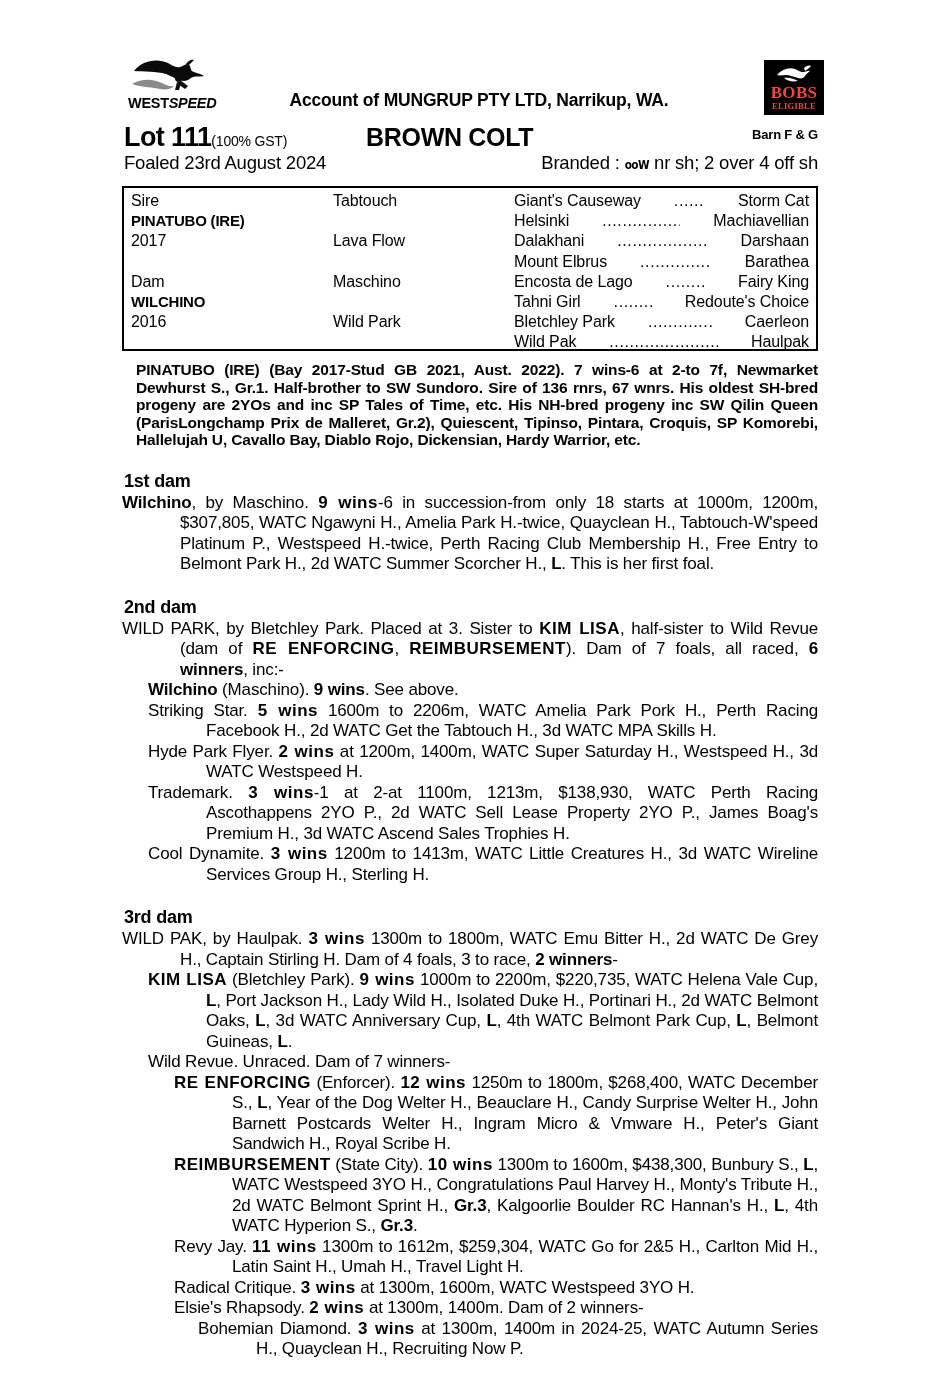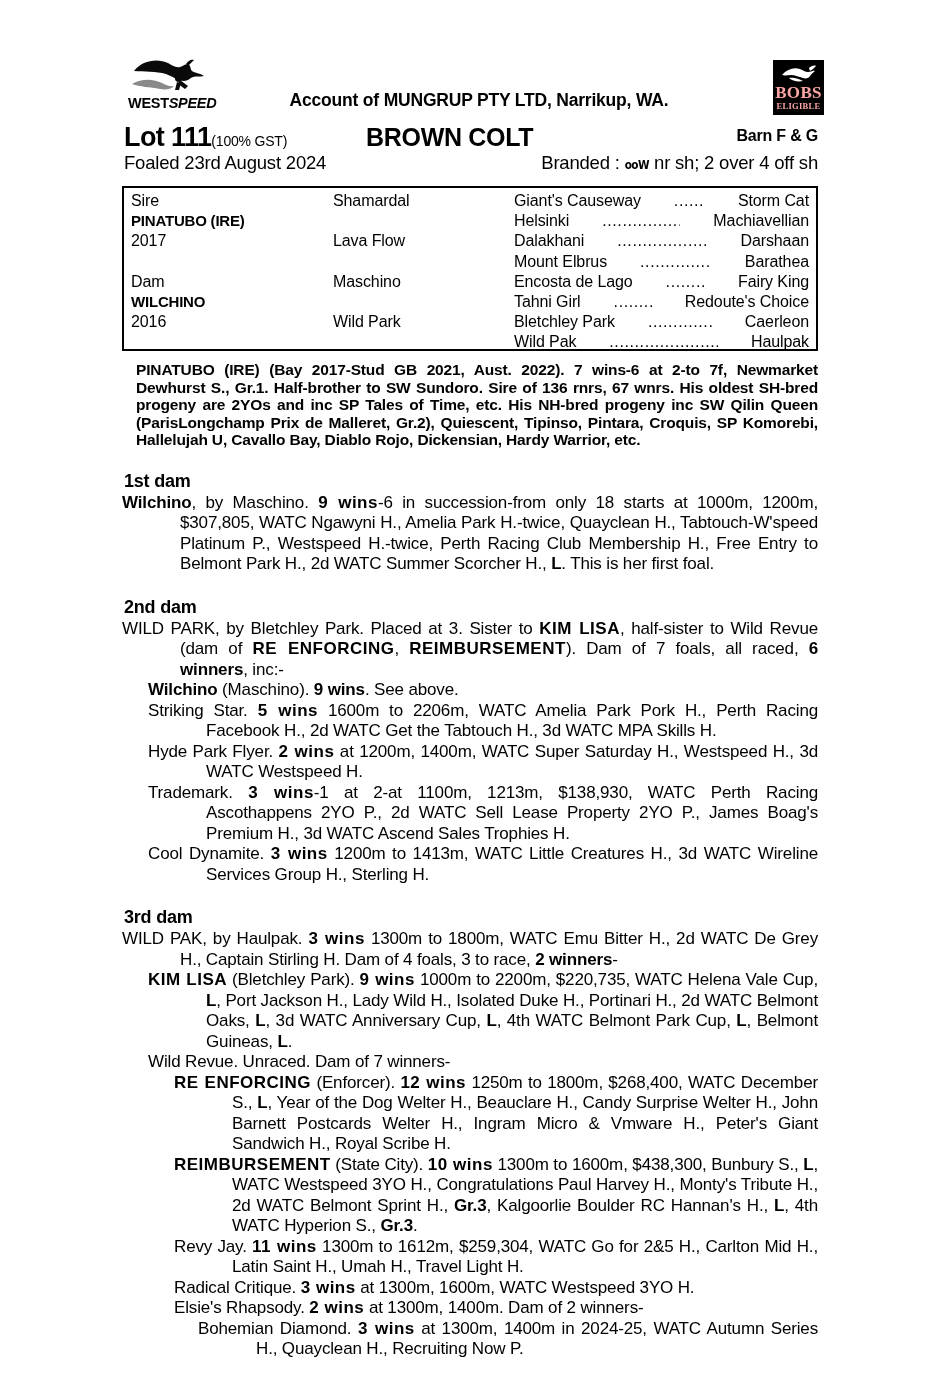--- a/index.html
+++ b/index.html
@@ -53,24 +53,24 @@
     font-size: 17.5px;
     font-weight: bold;
     letter-spacing: -0.2px;
     padding-left: 18px;
   }
 
   .bobs-logo {
     position: absolute;
     right: -6px;
     top: 2px;
-    width: 51px;
+    width: 60px;
     height: 55px;
     background: #000000;
-    color: #fca5a5;
+    color: #ef4444;
     text-align: center;
     overflow: hidden;
   }
   .bobs-horse { display:block; margin: 4px auto 0; width: 40px; height: 20px; }
   .bobs-name {
     font-family: "Liberation Serif", serif;
     font-size: 17px;
     font-weight: bold;
     line-height: 16px;
     letter-spacing: 0.3px;
@@ -112,21 +112,21 @@
     top: 1px;
     font-size: 25px;
     font-weight: bold;
     letter-spacing: -0.3px;
     white-space: nowrap;
   }
   .barn {
     position: absolute;
     right: 0;
     top: 5px;
-    font-size: 16px;
+    font-size: 13px;
     font-weight: bold;
     letter-spacing: -0.2px;
     white-space: nowrap;
   }
 
   
   .foaled-line {
     position: relative;
     height: 26px;
   }
@@ -291,21 +291,21 @@
   </div>
 
   <div class="foaled-line">
     <div class="foaled">Foaled 23rd August 2024</div>
     <div class="branded"><span>Branded : </span><span class="brand-glyph">ᴏᴏW</span><span> nr sh; 2 over 4 off sh</span></div>
   </div>
 
   <div class="ped-table" id="ped-table">
       <div class="ped-row">
         <div class="ped-c1">Sire</div>
-        <div class="ped-c2">Shamardal</div>
+        <div class="ped-c2">Tabtouch</div>
         <div class="ped-c3">
           <span class="gp-name">Giant's Causeway</span>
           <span class="gp-dots">................................................................................</span>
           <span class="gp-sire">Storm Cat</span>
         </div>
       </div>
       <div class="ped-row">
         <div class="ped-c1 bold">PINATUBO (IRE)</div>
         <div class="ped-c2"></div>
         <div class="ped-c3">

